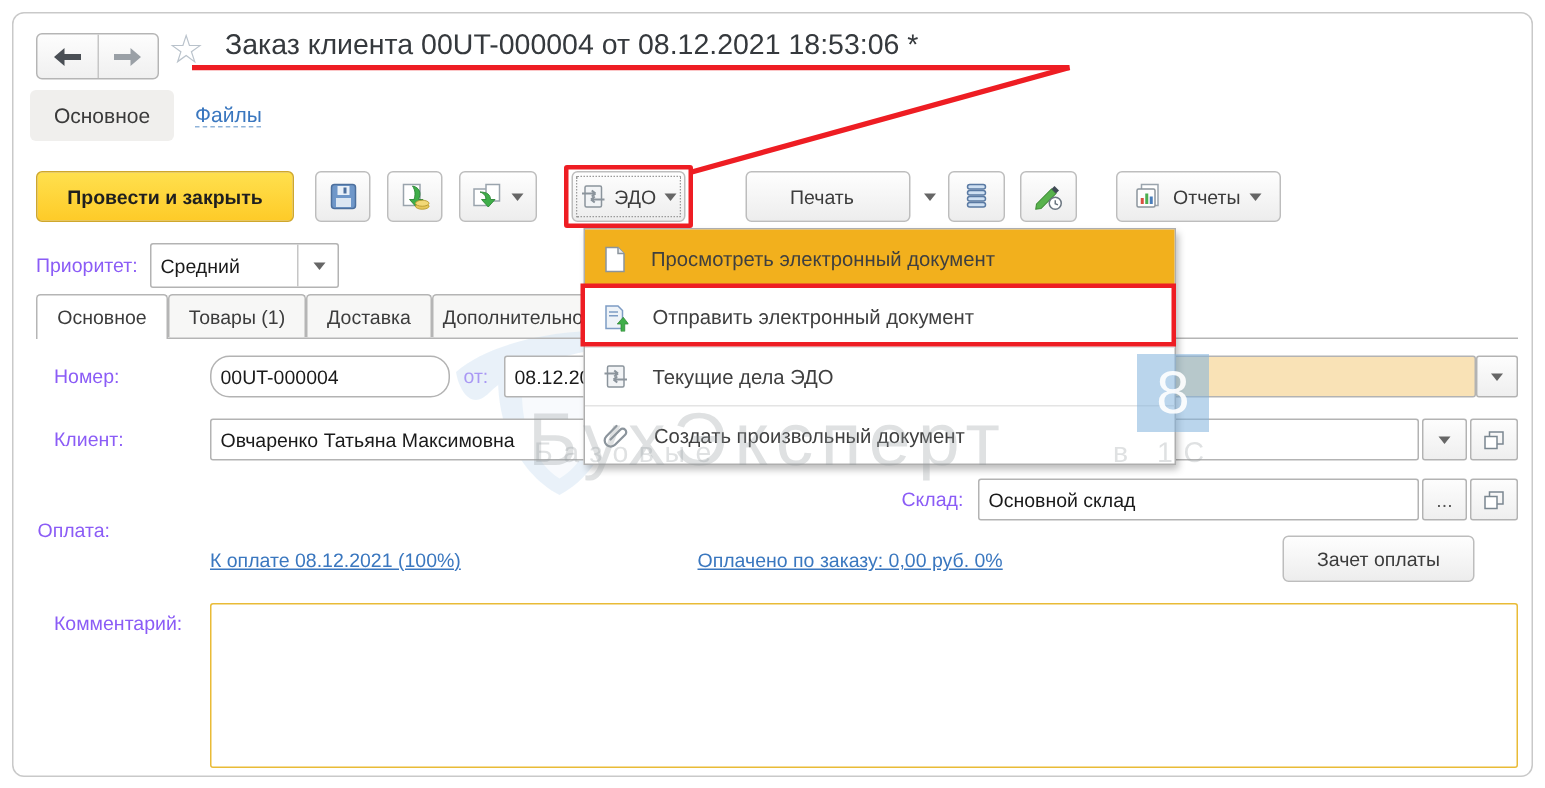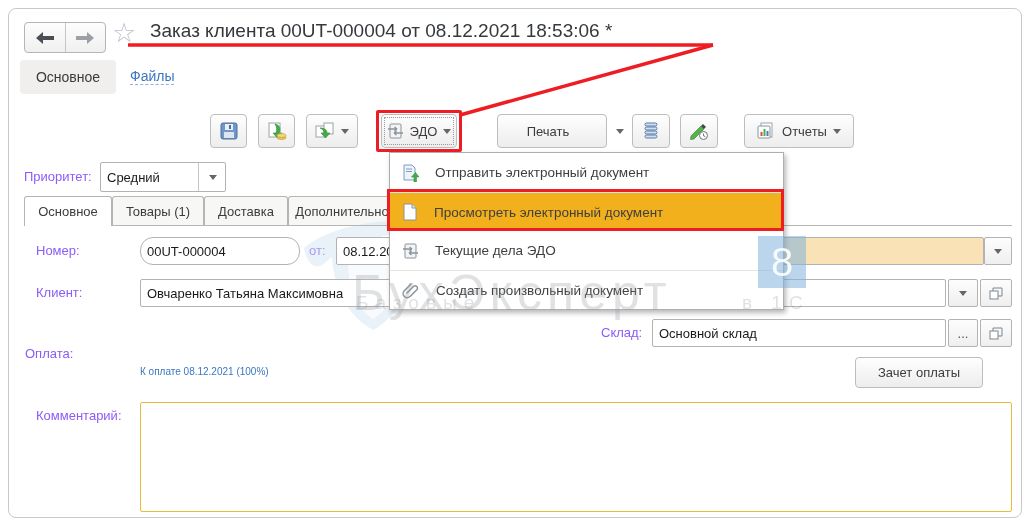--- a/index.html
+++ b/index.html
@@ -13,21 +13,21 @@
         font-size:13px;color:#3c3c3c;cursor:pointer;}
   .navgroup{position:absolute;left:24px;top:22px;width:82px;height:31px;border:1px solid #b5b5b5;border-radius:4px;
         background:linear-gradient(#fdfdfd,#f0f0f0);display:flex;box-sizing:border-box;}
   .navgroup .nbtn{flex:1;display:flex;align-items:center;justify-content:center;cursor:pointer;}
   .navgroup .nbtn:first-child{border-right:1px solid #c6c6c6;}
   .star{font-size:27px;color:#b9c2cb;line-height:1;}
   .title{font-size:19px;color:#35393d;white-space:nowrap;}
   .toptab{position:absolute;top:60px;height:34px;display:flex;align-items:center;font-size:14px;}
   .toptab.active{left:20px;width:96px;justify-content:center;background:#f0efed;border-radius:4px;color:#3a3a3a;}
   .link{color:#3a77bf;text-decoration:none;border-bottom:1px dashed #8fb3d9;cursor:pointer;}
-  .ulink{color:#3a77bf;cursor:pointer;font-size:10px;}
+  .ulink{color:#3a77bf;text-decoration:underline;cursor:pointer;font-size:13px;}
   .caret{width:0;height:0;border-left:4px solid transparent;border-right:4px solid transparent;border-top:5px solid #666;display:inline-block;}
   .lbl{font-size:13px;color:#8b5cf6;white-space:nowrap;}
   .field{position:absolute;box-sizing:border-box;height:28px;border:1px solid #b3b3b3;border-radius:2px;background:#fff;
          font-size:13px;color:#1a1a1a;display:flex;align-items:center;padding:0 6px;white-space:nowrap;overflow:hidden;}
   .sqbtn{position:absolute;box-sizing:border-box;height:28px;border:1px solid #b3b3b3;border-radius:2px;
          background:linear-gradient(#fdfdfd,#efefef);display:flex;align-items:center;justify-content:center;cursor:pointer;font-size:13px;color:#555;}
   
   .ftab{position:absolute;top:196px;height:29px;box-sizing:border-box;border:1px solid #b5b5b5;border-bottom:none;
         border-radius:3px 3px 0 0;background:#f7f7f6;display:flex;align-items:center;justify-content:center;
         font-size:13px;color:#3c3c3c;cursor:pointer;}
@@ -77,20 +77,21 @@
           <path d="M11 0 L11 4 L0 4 L0 8 L11 8 L11 12 L18 6 Z" fill="#9aa0a6"></path>
         </svg>
     </div>
   </div>
   <div class="abs star" style="left:112px;top:20px;">☆</div>
   <div class="abs title" style="left:150px;top:20px;">Заказ клиента 00UT-000004 от 08.12.2021 18:53:06 *</div>
 
   <div class="toptab active">Основное</div>
   <a class="abs link" style="left:130px;top:68px;font-size:14px;">Файлы</a>
 
+  <div class="tbtn" style="left:24px;width:172px;background:linear-gradient(#ffe04e,#fecb28);border-color:#cfa72c;font-weight:bold;color:#1f1f1f;">Провести и закрыть</div>
 
   <div class="tbtn" style="left:210px;width:37px;">
     <svg width="18" height="18" viewBox="0 0 18 18">
       <rect x="1" y="1" width="16" height="16" rx="2" fill="#6f97c9" stroke="#4c6f9d"></rect>
       <rect x="5" y="2" width="8" height="6" fill="#e9f0f8"></rect>
         <rect x="9" y="3" width="2" height="4" fill="#4c6f9d"></rect>
       <rect x="4" y="10" width="10" height="6" fill="#dbe6f2"></rect>
     </svg>
   </div>
 
@@ -212,42 +213,43 @@
   <div class="sqbtn" style="left:948px;top:319px;width:30px;">...</div>
   <div class="sqbtn" style="left:980px;top:319px;width:32px;">
     <svg width="14" height="13" viewBox="0 0 14 13">
       <rect x="1" y="4" width="8" height="8" fill="#fff" stroke="#7b8791"></rect>
       <path d="M4 4 L4 1 L13 1 L13 9 L9 9" fill="none" stroke="#7b8791"></path>
     </svg>
   </div>
 
   <div class="abs lbl" style="left:25px;top:346px;">Оплата:</div>
   <a class="abs ulink" style="left:140px;top:366px;">К оплате 08.12.2021 (100%)</a>
+  <a class="abs ulink" style="left:465px;top:366px;">Оплачено по заказу: 0,00 руб. 0%</a>
   <div class="tbtn" style="left:855px;top:357px;width:128px;height:31px;">Зачет оплаты</div>
 
   <div class="abs lbl" style="left:36px;top:408px;">Комментарий:</div>
   <textarea id="comment" style=""></textarea>
 
   <div id="edo-menu">
+    <div class="mitem hl">
+      <svg width="16" height="18" viewBox="0 0 16 18">
+        <path d="M2 1 L10 1 L14 5 L14 17 L2 17 Z" fill="#fff" stroke="#8b949c"></path>
+        <path d="M10 1 L10 5 L14 5" fill="#e6e9ec" stroke="#8b949c"></path>
+      </svg>
+      <span>Просмотреть электронный документ</span>
+    </div>
     <div class="mitem">
       <svg width="17" height="18" viewBox="0 0 17 18">
         <path d="M2 1 L10 1 L13 4 L13 16 L2 16 Z" fill="#eef3f8" stroke="#7d9cc4"></path>
         <line x1="4" y1="5" x2="10" y2="5" stroke="#7d9cc4"></line>
           <line x1="4" y1="7.5" x2="10" y2="7.5" stroke="#7d9cc4"></line>
         <path d="M12 18 L12 13 L9.5 13 L13.5 8.5 L17 13 L14.5 13 L14.5 18 Z" fill="#3fae49" stroke="#2d8636" stroke-width="0.5"></path>
       </svg>
       <span>Отправить электронный документ</span>
     </div>
-    <div class="mitem hl">
-      <svg width="16" height="18" viewBox="0 0 16 18">
-        <path d="M2 1 L10 1 L14 5 L14 17 L2 17 Z" fill="#fff" stroke="#8b949c"></path>
-        <path d="M10 1 L10 5 L14 5" fill="#e6e9ec" stroke="#8b949c"></path>
-      </svg>
-      <span>Просмотреть электронный документ</span>
-    </div>
     <div class="mitem">
       <svg width="17" height="16" viewBox="0 0 17 16">
         <rect x="3" y="1" width="11" height="14" rx="1" fill="#f2f4f6" stroke="#8b949c"></rect>
         <path d="M1 6 L10 6 M10 6 L7.5 4 M10 6 L7.5 8" stroke="#8b949c" stroke-width="1.4" fill="none"></path>
         <path d="M16 10 L7 10 M7 10 L9.5 8 M7 10 L9.5 12" stroke="#8b949c" stroke-width="1.4" fill="none"></path>
       </svg>
       <span>Текущие дела ЭДО</span>
     </div>
     <div class="mitem">
       <svg width="18" height="18" viewBox="0 0 18 18">

